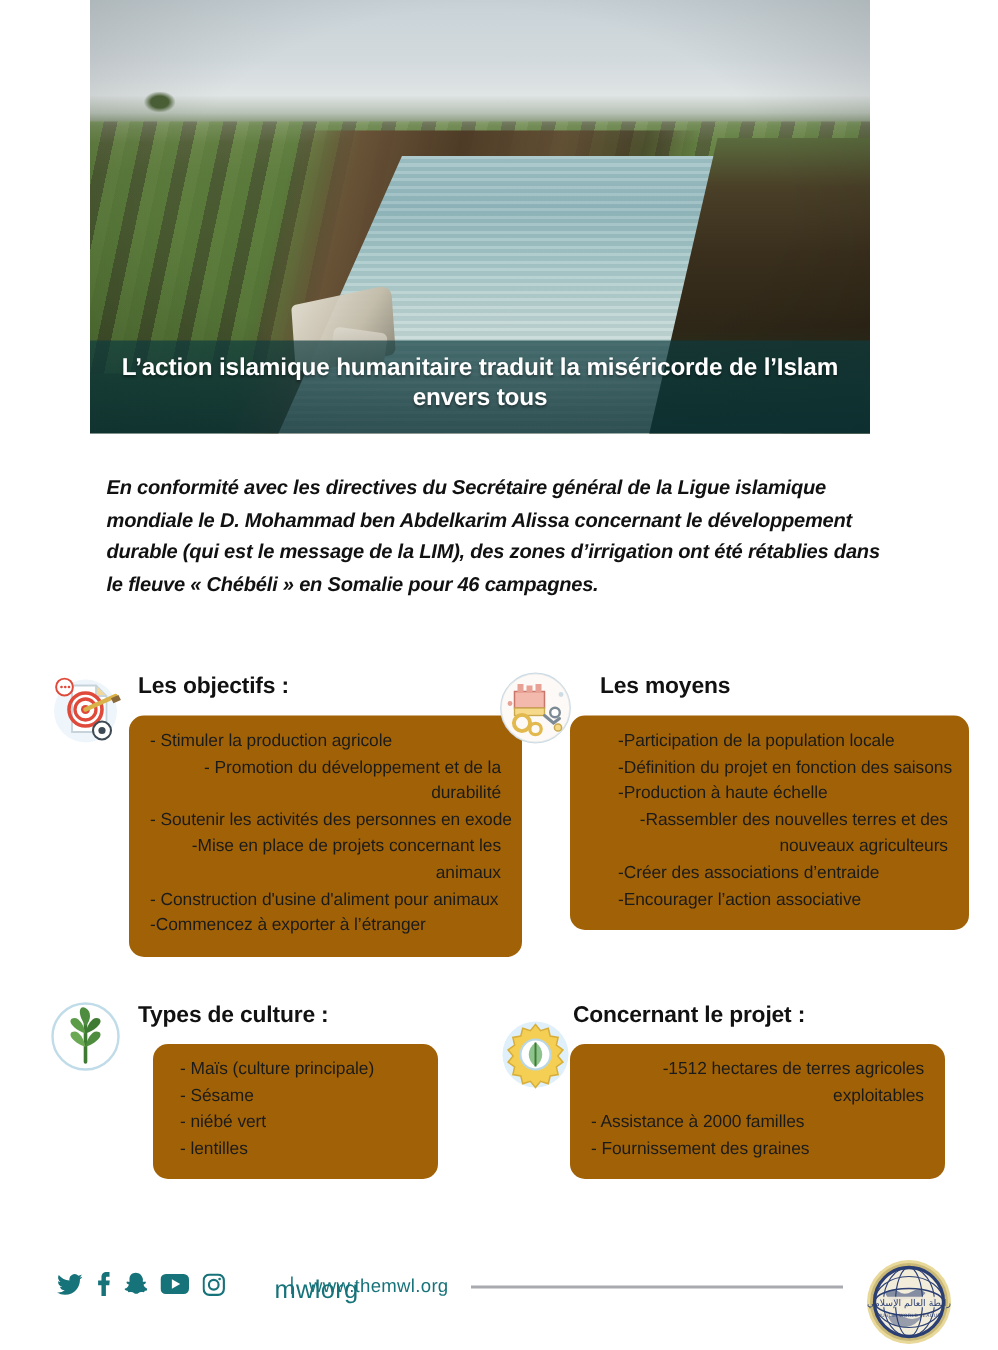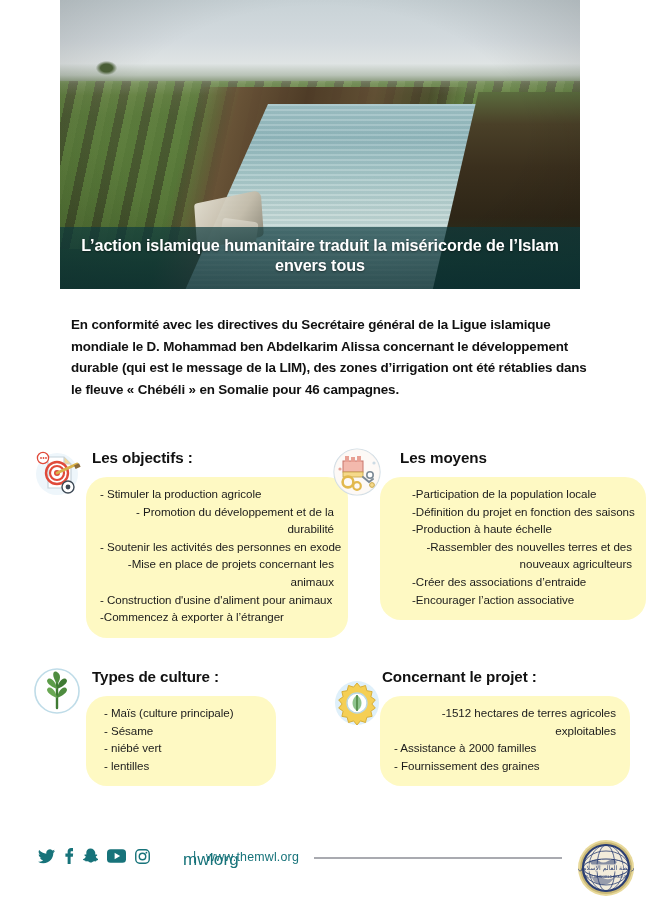--- a/index.html
+++ b/index.html
@@ -186,20 +186,21 @@
   .intro {
     position: absolute;
     left: 71px;
     top: 314px;
     width: 528px;
     color: #111111;
     font-size: 13.4px;
     font-weight: bold;
     line-height: 1.62;
     letter-spacing: -0.15px;
+    font-style: italic;
   }
 
   
   .section {
     position: absolute;
   }
   .sec-objectifs { left: 24px;  top: 443px; width: 320px; }
   .sec-moyens    { left: 324px; top: 443px; width: 320px; }
   .sec-culture   { left: 24px;  top: 662px; width: 320px; }
   .sec-projet    { left: 324px; top: 662px; width: 320px; }
@@ -224,27 +225,27 @@
     white-space: nowrap;
   }
   .sec-moyens  .sec-title { left: 76px; }
   .sec-projet  .sec-title { left: 58px; }
 
   .sec-body {
     position: absolute;
     left: 62px;
     top: 34px;
     width: 262px;
-    background: #fef9c3;
-    border-radius: 21px;
+    background: #a16207;
+    border-radius: 10px;
     padding: 8px 14px 12px 14px;
   }
   .sec-moyens .sec-body  { left: 56px; width: 266px; padding-left: 32px; }
   .sec-projet .sec-body  { left: 56px; width: 250px; }
-  .sec-culture .sec-body { left: 62px; width: 190px; padding-left: 18px; }
+  .sec-culture .sec-body { left: 78px; width: 190px; padding-left: 18px; }
 
   .sec-body ul { list-style: none; }
   .sec-body li {
     font-size: 11.6px;
     color: #1b1b1b;
     line-height: 1.52;
     white-space: nowrap;
     letter-spacing: -0.05px;
   }
   .sec-body li.wrap { white-space: normal; text-align: right; }

